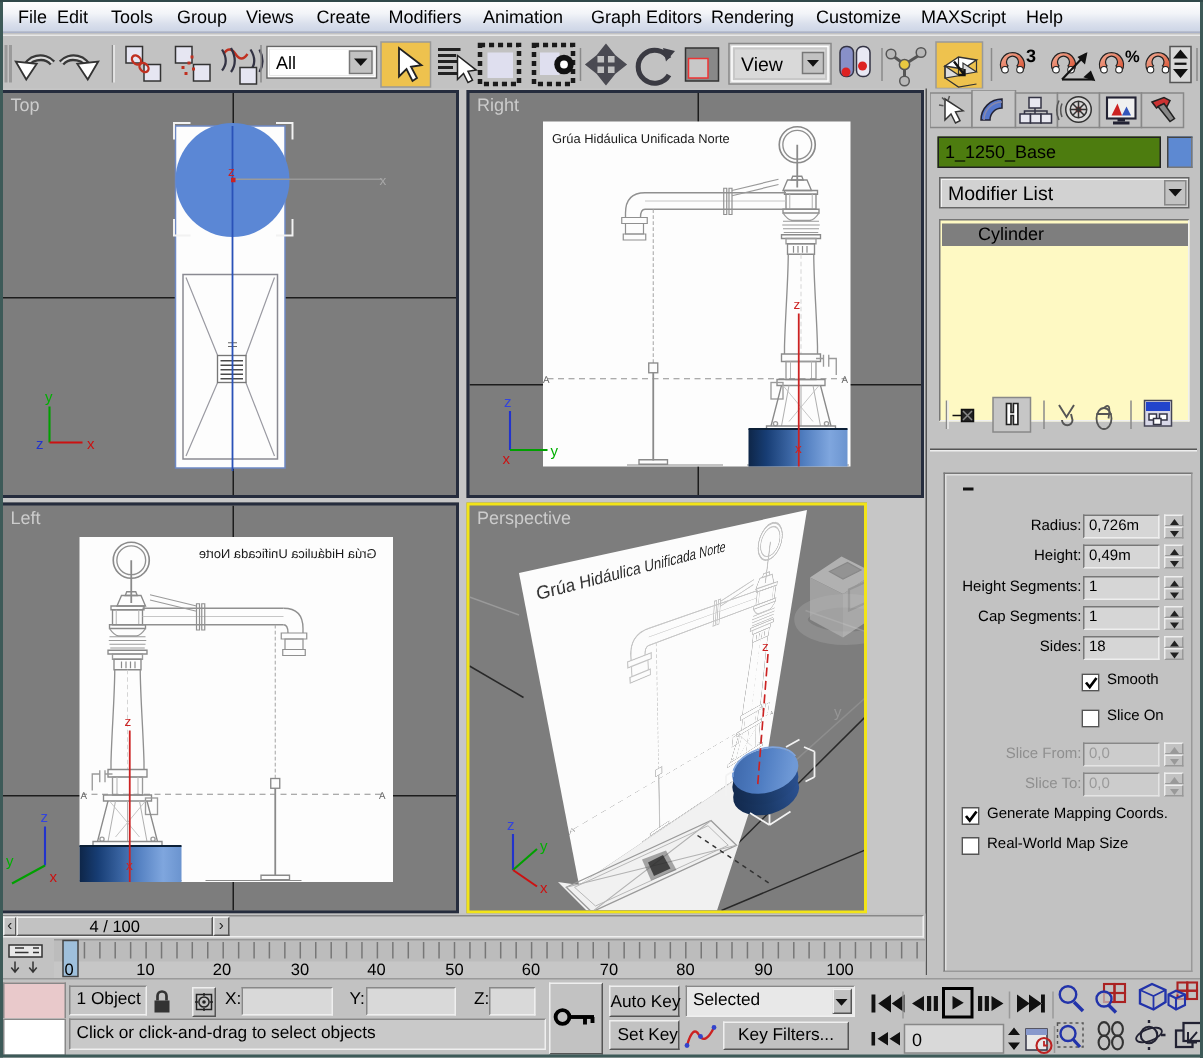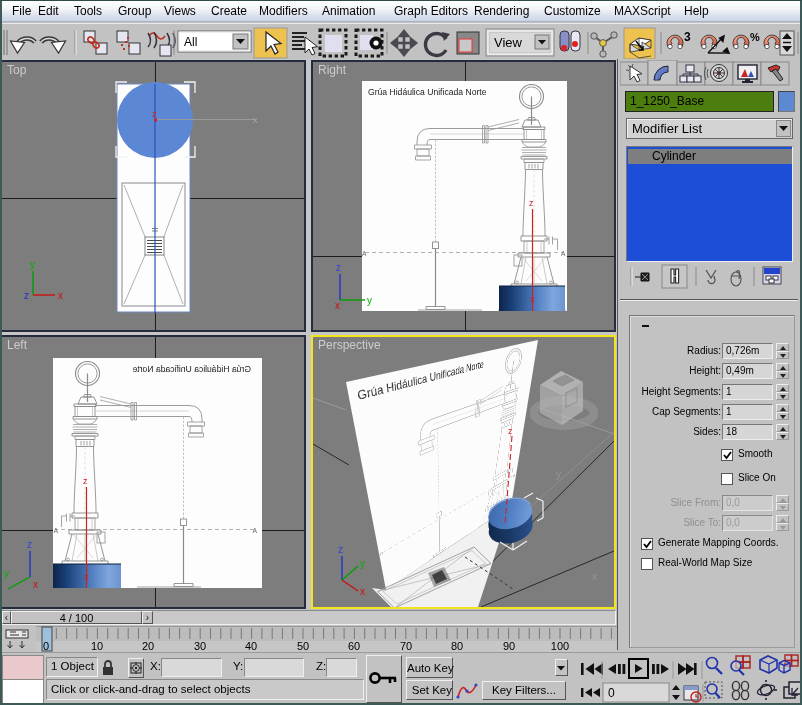--- a/index.html
+++ b/index.html
@@ -309,21 +309,21 @@
 <g font-size="10">
 <line x1="28" y1="240" x2="28" y2="214" stroke="#2233cc" stroke-width="1.4"></line>
 <line x1="28" y1="240" x2="6" y2="252" stroke="#00a000" stroke-width="1.4"></line>
 <text x="25" y="211" fill="#3344dd">z</text>
 <text x="2" y="240" fill="#00b000">y</text>
 <text x="31" y="251" fill="#cc1111">x</text>
 </g>
 </svg>
 </div>
 
-<div class="vp" style="left:311px;top:276px;width:305px;height:274px;border:2px solid #f2e418;overflow:hidden">
+<div class="vp" style="left:311px;top:276px;width:267px;height:274px;border:2px solid #f2e418;overflow:hidden">
 <div class="vplabel">Perspective</div>
 <svg width="301" height="270" style="position:absolute;left:0;top:0">
 <line x1="0" y1="61" x2="33" y2="73" stroke="#9a9a9a"></line>
 <line x1="224" y1="70" x2="301" y2="97" stroke="#9a9a9a"></line>
 <line x1="0" y1="107" x2="36" y2="128" stroke="#282828"></line>
 <line x1="301" y1="104" x2="140" y2="264" stroke="#282828"></line>
 <line x1="168" y1="270" x2="301" y2="214" stroke="#282828"></line>
 <line x1="195" y1="190" x2="301" y2="95" stroke="#8e8e8e"></line>
 <text x="243" y="141" font-size="10" fill="#969696">y</text>
 <text x="279" y="243" font-size="10" fill="#969696">x</text>
@@ -440,21 +440,21 @@
 
 <div style="position:absolute;left:7px;top:32px;width:149px;height:21px;background:#4d7c0f;border:1.5px solid #222;font-size:12px;padding:2px 0 0 4px">1_1250_Base</div>
 <div style="position:absolute;left:160px;top:32px;width:17px;height:21px;background:#5d89d2;border:1px solid #777;border-top-color:#444;border-left-color:#444"></div>
 
 <div style="position:absolute;left:8px;top:59px;width:167px;height:21px;background:#d2d2d2;border:1px solid #666;box-shadow:inset 1px 1px 0 #f4f4f4;font-size:13px;padding:2px 0 0 5px">Modifier List</div>
 <div style="position:absolute;left:158px;top:61px;width:15px;height:17px;background:#c2c2c2;border:1px solid #888"></div>
 <svg width="12" height="8" style="position:absolute;left:160px;top:66px">
         <path d="M1 1 l9 0 l-4.5 5 z" fill="#111"></path>
       </svg>
 
-<div style="position:absolute;left:8px;top:87px;width:167px;height:116px;background:#1d4ed8;border:1px solid #777;border-bottom-color:#f0f0f0;border-right-color:#f0f0f0">
+<div style="position:absolute;left:8px;top:87px;width:167px;height:135px;background:#fef9c3;border:1px solid #777;border-bottom-color:#f0f0f0;border-right-color:#f0f0f0">
 <div style="position:absolute;left:1px;top:2px;width:164px;height:15px;background:#7e7e7e;color:#000;font-size:12px;padding-left:24px">Cylinder</div>
 </div>
 
 <svg width="180" height="26" style="position:absolute;left:0;top:205px">
 <line x1="13" y1="3" x2="13" y2="22" stroke="#8a8a8a"></line>
         <line x1="14" y1="3" x2="14" y2="22" stroke="#eee"></line>
 <g transform="translate(16,4)">
 <path d="M1 9 h6 M7 5 h8 v8 h-8 z" fill="#222" stroke="#111"></path>
 <path d="M8 6 l6 6 M8 12 l6 -6" stroke="#888"></path>
 </g>
@@ -690,20 +690,21 @@
 <circle cx="7" cy="10" r="4.6" fill="none" stroke="#000" stroke-width="2.6"></circle>
 <line x1="11.5" y1="10" x2="28" y2="10" stroke="#000" stroke-width="2.6"></line>
 <path d="M22 10 v5 M27 10 v4" stroke="#000" stroke-width="2.6"></path>
 </svg>
 
 <div class="sunk" style="position:absolute;left:46px;top:26px;width:318px;height:21px;background:#c9c9c9;padding:3px 0 0 4px;color:#000">Click or click-and-drag to select objects</div>
 
 <div class="raised" style="position:absolute;left:406px;top:4px;width:47px;height:21px;text-align:center;padding-top:4px;font-size:11.5px;white-space:nowrap">Auto Key</div>
 <div class="raised" style="position:absolute;left:406px;top:27px;width:47px;height:20px;text-align:right;padding-top:3px;font-size:11.5px;white-space:nowrap">Set Key</div>
 
+<div class="sunk" style="position:absolute;left:457px;top:4px;width:113px;height:21px;background:#e8e8e8;padding:3px 0 0 4px">Selected</div>
 <div class="raised" style="position:absolute;left:555px;top:6px;width:13px;height:17px"></div>
 <svg width="11" height="7" style="position:absolute;left:556px;top:12px">
         <path d="M1 1 l8 0 l-4 4.5 z" fill="#111"></path>
       </svg>
 
 <svg width="22" height="20" style="position:absolute;left:456px;top:28px">
 <path d="M2 16 Q6 2 10 9 T20 4" fill="none" stroke="#cc2222" stroke-width="1.6"></path>
 <circle cx="2" cy="16" r="1.6" fill="#3344cc"></circle>
         <circle cx="11" cy="10" r="1.6" fill="#3344cc"></circle>
         <circle cx="20" cy="4" r="1.6" fill="#3344cc"></circle>

